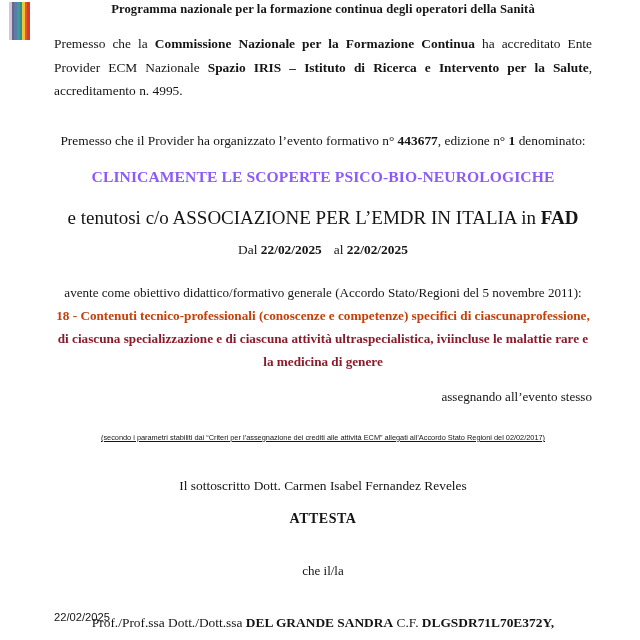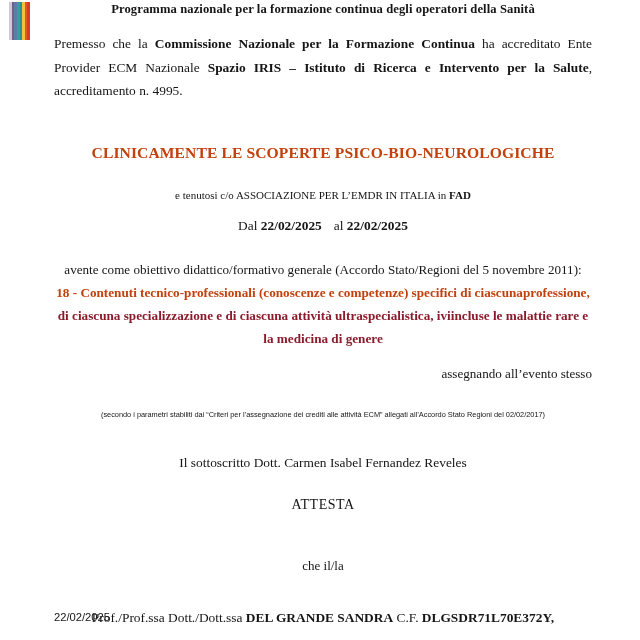--- a/index.html
+++ b/index.html
@@ -75,23 +75,23 @@
     text-align: center;
     font-weight: bold;
     font-size: 15.6px;
     line-height: 1.62;
     letter-spacing: .1px;
     margin: 0;
   }
 
   .venue-line {
     text-align: center;
-    font-size: 11px;
+    font-size: 19px;
     line-height: 1.9;
-    margin: 8px;
+    margin: 0;
   }
 
   .dates-line {
     text-align: center;
     font-size: 13.4px;
     line-height: 1.9;
     margin: 0;
   }
   .dates-line .sep { display: inline-block; width: 12px; }
 
@@ -127,36 +127,37 @@
     letter-spacing: -0.1px;
   }
 
   .fineprint {
     text-align: center;
     font-family: "Liberation Sans", "DejaVu Sans", sans-serif;
     font-size: 7.4px;
     line-height: 1.6;
     margin: 0;
     letter-spacing: -0.02px;
+    text-decoration: underline;
   }
 
   .signer {
     text-align: center;
     font-size: 13.4px;
     line-height: 1.7;
     margin: 0;
   }
 
   .attesta {
     text-align: center;
-    font-weight: normal;
+    font-weight: bold;
     font-size: 14px;
     letter-spacing: .5px;
     line-height: 1.6;
-    margin: 9px;
+    margin: 0;
   }
 
   .cheilla {
     text-align: center;
     font-size: 13px;
     line-height: 1.7;
     margin: 10px;
   }
 
   .recipient {
@@ -192,24 +193,25 @@
       <i style="background: rgb(232, 83, 47);"></i>
       <i style="background: rgb(217, 58, 37);"></i>
     </div>
 
   <h1 class="doc-title">Programma nazionale per la formazione continua degli operatori della Sanità</h1>
 
   <p class="para"><span>Premesso che la </span><span class="b">Commissione Nazionale per la Formazione Continua</span><span> ha accreditato Ente Provider ECM Nazionale </span><span class="b">Spazio IRIS – Istituto di Ricerca e Intervento per la Salute</span><span>, accreditamento n. 4995.</span></p>
 
   <div class="gap-l"></div>
 
-
-  <div class="gap-s"></div>
-
-  <p class="event-title" style="color: #c2410c; font-family: Liberation Serif, serif;">CLINICAMENTE LE SCOPERTE PSICO-BIO-NEUROLOGICHE</p>
+  <p class="event-line"><span>Premesso che il Provider ha organizzato l’evento formativo n° </span><span class="b">443677</span><span>, edizione n° </span><span class="b">1</span><span> denominato:</span></p>
+
+  <div class="gap-s"></div>
+
+  <p class="event-title" style="color: #8b5cf6; font-family: Liberation Serif, serif;">CLINICAMENTE LE SCOPERTE PSICO-BIO-NEUROLOGICHE</p>
 
   <div class="gap-s"></div>
 
   <p class="venue-line"><span>e tenutosi c/o </span><span>ASSOCIAZIONE PER L’EMDR IN ITALIA</span><span> in </span><span class="b">FAD</span></p>
 
   <p class="dates-line"><span>Dal</span>&nbsp;<span class="b">22/02/2025</span><span class="sep"></span><span>al</span>&nbsp;<span class="b">22/02/2025</span></p>
 
   <div class="gap-m"></div>
 
   <p class="objective-intro">avente come obiettivo didattico/formativo generale (Accordo Stato/Regioni del 5 novembre 2011):</p>

